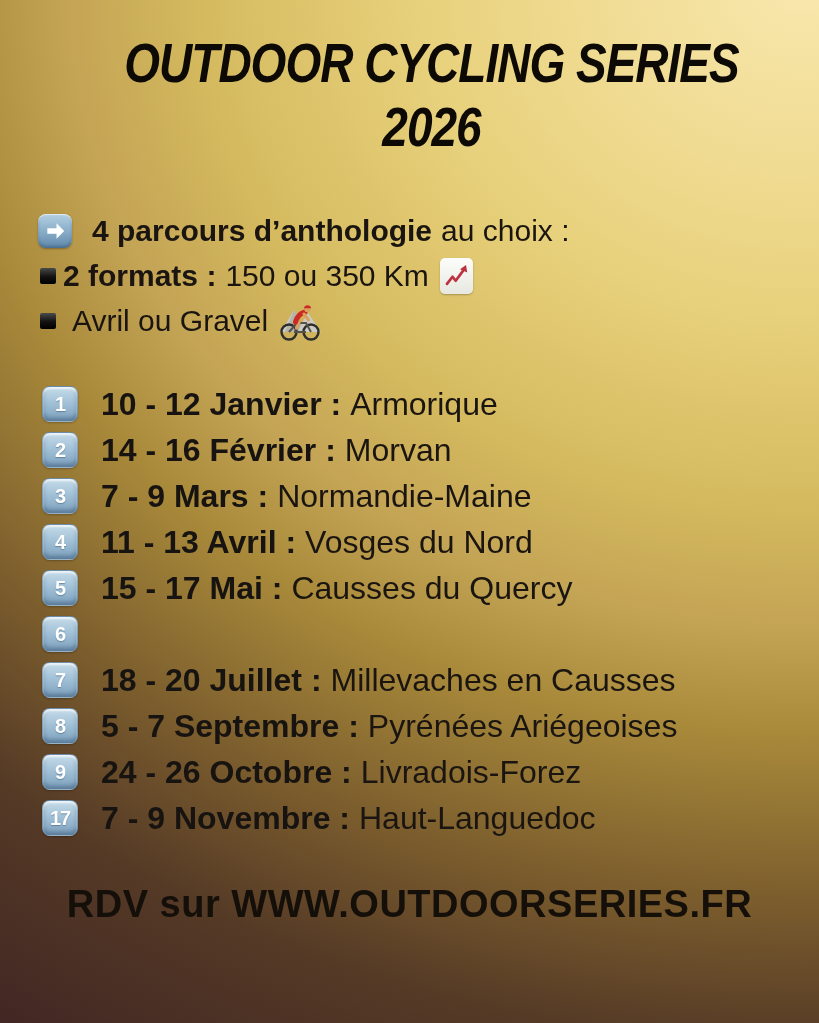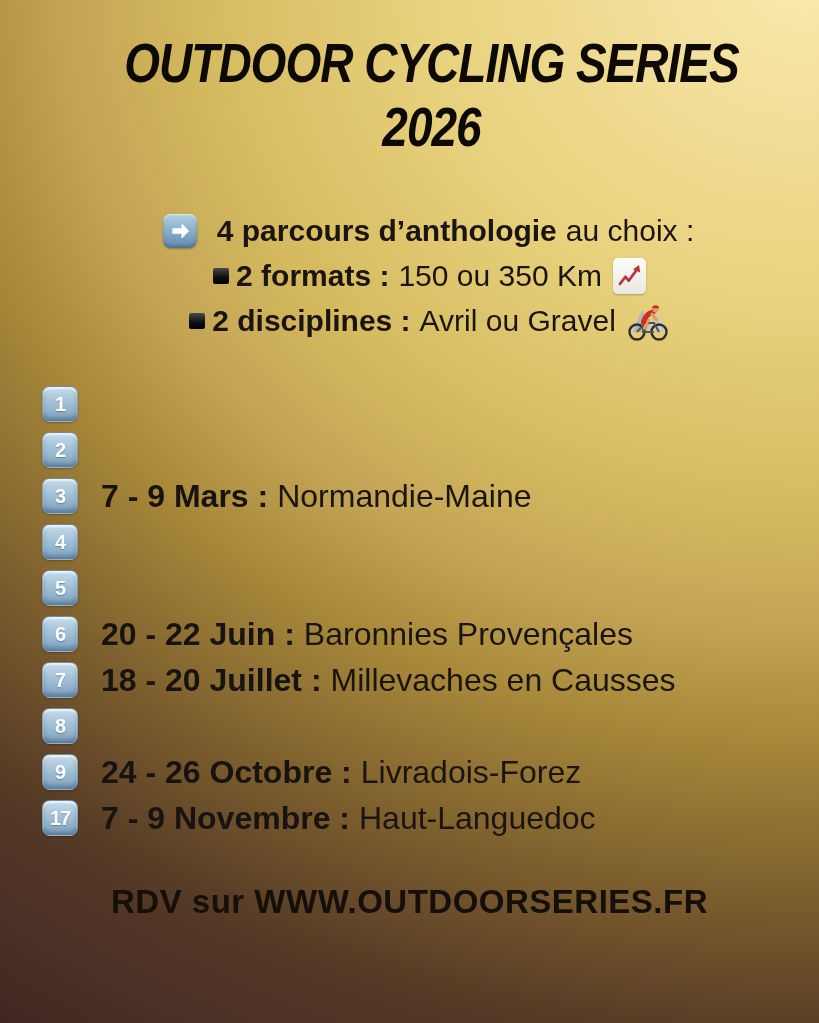--- a/index.html
+++ b/index.html
@@ -15,21 +15,21 @@
       #a8893a 54%, #7a5c2d 66%, #553a26 76%, #3e2423 92%, #3a2122 100%);
   }
   
   .title{padding-top:30px;text-align:center;font-style:italic;font-weight:bold;color:#0d0a06;margin-left:44px;}
   .title .tline{
     font-size:46px;line-height:64px;letter-spacing:-1px;
     transform:scaleY(1.22);transform-origin:center;
   }
   
   .intro{margin:50px 0 0 38px;}
-  .intro-row{display:flex;align-items:center;height:45px;font-size:30px;white-space:nowrap;justify-content:center;}
+  .intro-row{display:flex;align-items:center;height:45px;font-size:30px;white-space:nowrap;}
   .intro-row .b{font-weight:bold;}
   .intro-row .r{font-weight:normal;margin-left:9px;}
   .kc-arrow{
     flex:none;width:34px;height:34px;margin-right:20px;border-radius:8px;
     background:linear-gradient(180deg,#b3d0e2 0%,#86abc6 55%,#5f87aa 100%);
     box-shadow:inset 0 1px 1px rgba(255,255,255,.65), inset 0 -2px 3px rgba(40,70,100,.4), 0 1px 2px rgba(0,0,0,.3);
     display:flex;align-items:center;justify-content:center;
   }
   .sq-bullet{
     flex:none;width:16px;height:16px;margin:0 7px 0 2px;border-radius:2px;
@@ -51,21 +51,21 @@
     border:1px solid rgba(70,100,130,.35);
     box-shadow:inset 0 2px 2px rgba(255,255,255,.75), inset 0 -3px 4px rgba(52,84,115,.5), 0 1px 2px rgba(0,0,0,.25);
     color:#fff;font-weight:bold;font-size:20px;letter-spacing:-1px;
     display:flex;align-items:center;justify-content:center;
     text-shadow:0 1px 1px rgba(60,90,120,.55);
   }
   .event-text{margin-left:23px;}
   .event-date{font-weight:bold;color:#171310;}
   .event-loc{font-weight:normal;margin-left:9px;}
   
-  .footer{margin-top:42px;text-align:center;font-size:33px;font-weight:bold;color:#150f0a;letter-spacing:.5px;}
+  .footer{margin-top:42px;text-align:center;font-size:38px;font-weight:bold;color:#150f0a;letter-spacing:.5px;}
 </style>
 </head>
 <body>
 
 <div class="poster">
 
   <div class="title">
     <div class="tline">OUTDOOR CYCLING SERIES</div>
     <div class="tline">2026</div>
   </div>
@@ -89,21 +89,20 @@
       <span class="kc-chart">
         <svg width="27" height="30" viewBox="0 0 34 36">
           <polyline points="5,28 12,19 16,24 27,9" fill="none" stroke="#bb3340" stroke-width="3.4" stroke-linecap="round" stroke-linejoin="round"></polyline>
           <polygon points="29,4 30.5,13.5 21.5,9.5" fill="#bb3340"></polygon>
         </svg>
       </span>
     </div>
 
     <div class="intro-row">
       <span class="sq-bullet"></span>
-      <span class="b">2 disciplines :</span>
       <span class="r">Avril ou Gravel</span>
       <span class="kc-bike">
         <svg width="44" height="40" viewBox="0 0 44 40">
           <path d="M3 31 L16 9 L24 22 L30 12 L43 31 Z" fill="#cbcbc3"></path>
           <path d="M16 9 L24 22 L20 31 L7 31 Z" fill="#b4b4ab"></path>
           <circle cx="11" cy="31" r="7.5" fill="none" stroke="#2e2e2c" stroke-width="2.4"></circle>
           <circle cx="33" cy="31" r="7.5" fill="none" stroke="#2e2e2c" stroke-width="2.4"></circle>
           <path d="M11 31 L19 22 L28 22 L33 31 M19 22 L17 31 L28 31" fill="none" stroke="#55514b" stroke-width="2"></path>
           <path d="M22 19 L18.5 27" stroke="#d9a05f" stroke-width="3.2" stroke-linecap="round"></path>
           <path d="M17.5 21 Q20 12.5 27 11" fill="none" stroke="#cc2a22" stroke-width="5" stroke-linecap="round"></path>
@@ -112,44 +111,48 @@
           <path d="M25.8 7.2 A3.8 3.8 0 0 1 33.2 7.2 Z" fill="#cc2a22"></path>
         </svg>
       </span>
     </div>
 
   </div>
 
   <div class="events">
     <div class="event-row">
       <span class="keycap">1</span>
+      <span class="event-text"><span class="event-date">10 - 12 Janvier :</span><span class="event-loc">Armorique</span></span>
     </div>
     <div class="event-row">
       <span class="keycap">2</span>
+      <span class="event-text"><span class="event-date">14 - 16 Février :</span><span class="event-loc">Morvan</span></span>
     </div>
     <div class="event-row">
       <span class="keycap">3</span>
       <span class="event-text"><span class="event-date">7 - 9 Mars :</span><span class="event-loc">Normandie-Maine</span></span>
     </div>
     <div class="event-row">
       <span class="keycap">4</span>
+      <span class="event-text"><span class="event-date">11 - 13 Avril :</span><span class="event-loc">Vosges du Nord</span></span>
     </div>
     <div class="event-row">
       <span class="keycap">5</span>
+      <span class="event-text"><span class="event-date">15 - 17 Mai :</span><span class="event-loc">Causses du Quercy</span></span>
     </div>
     <div class="event-row">
       <span class="keycap">6</span>
-      <span class="event-text"><span class="event-date">20 - 22 Juin :</span><span class="event-loc">Baronnies Provençales</span></span>
     </div>
     <div class="event-row">
       <span class="keycap">7</span>
       <span class="event-text"><span class="event-date">18 - 20 Juillet :</span><span class="event-loc">Millevaches en Causses</span></span>
     </div>
     <div class="event-row">
       <span class="keycap">8</span>
+      <span class="event-text"><span class="event-date">5 - 7 Septembre :</span><span class="event-loc">Pyrénées Ariégeoises</span></span>
     </div>
     <div class="event-row">
       <span class="keycap">9</span>
       <span class="event-text"><span class="event-date">24 - 26 Octobre :</span><span class="event-loc">Livradois-Forez</span></span>
     </div>
     <div class="event-row">
       <span class="keycap">17</span>
       <span class="event-text"><span class="event-date">7 - 9 Novembre :</span><span class="event-loc">Haut-Languedoc</span></span>
     </div>
   </div>

